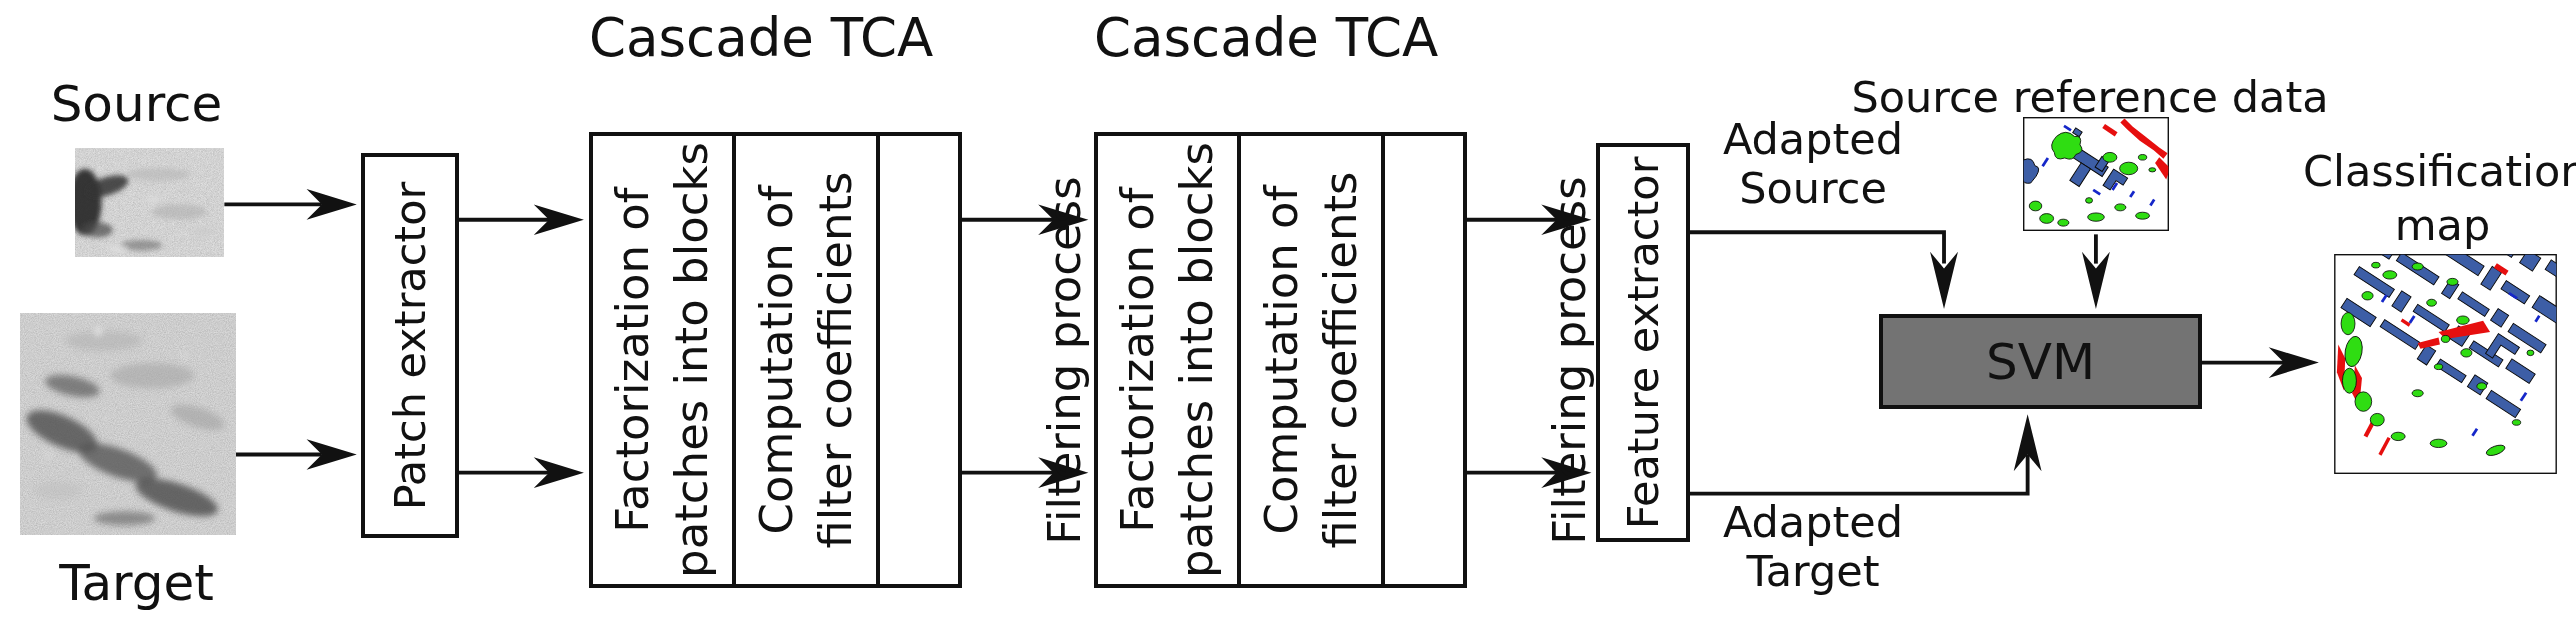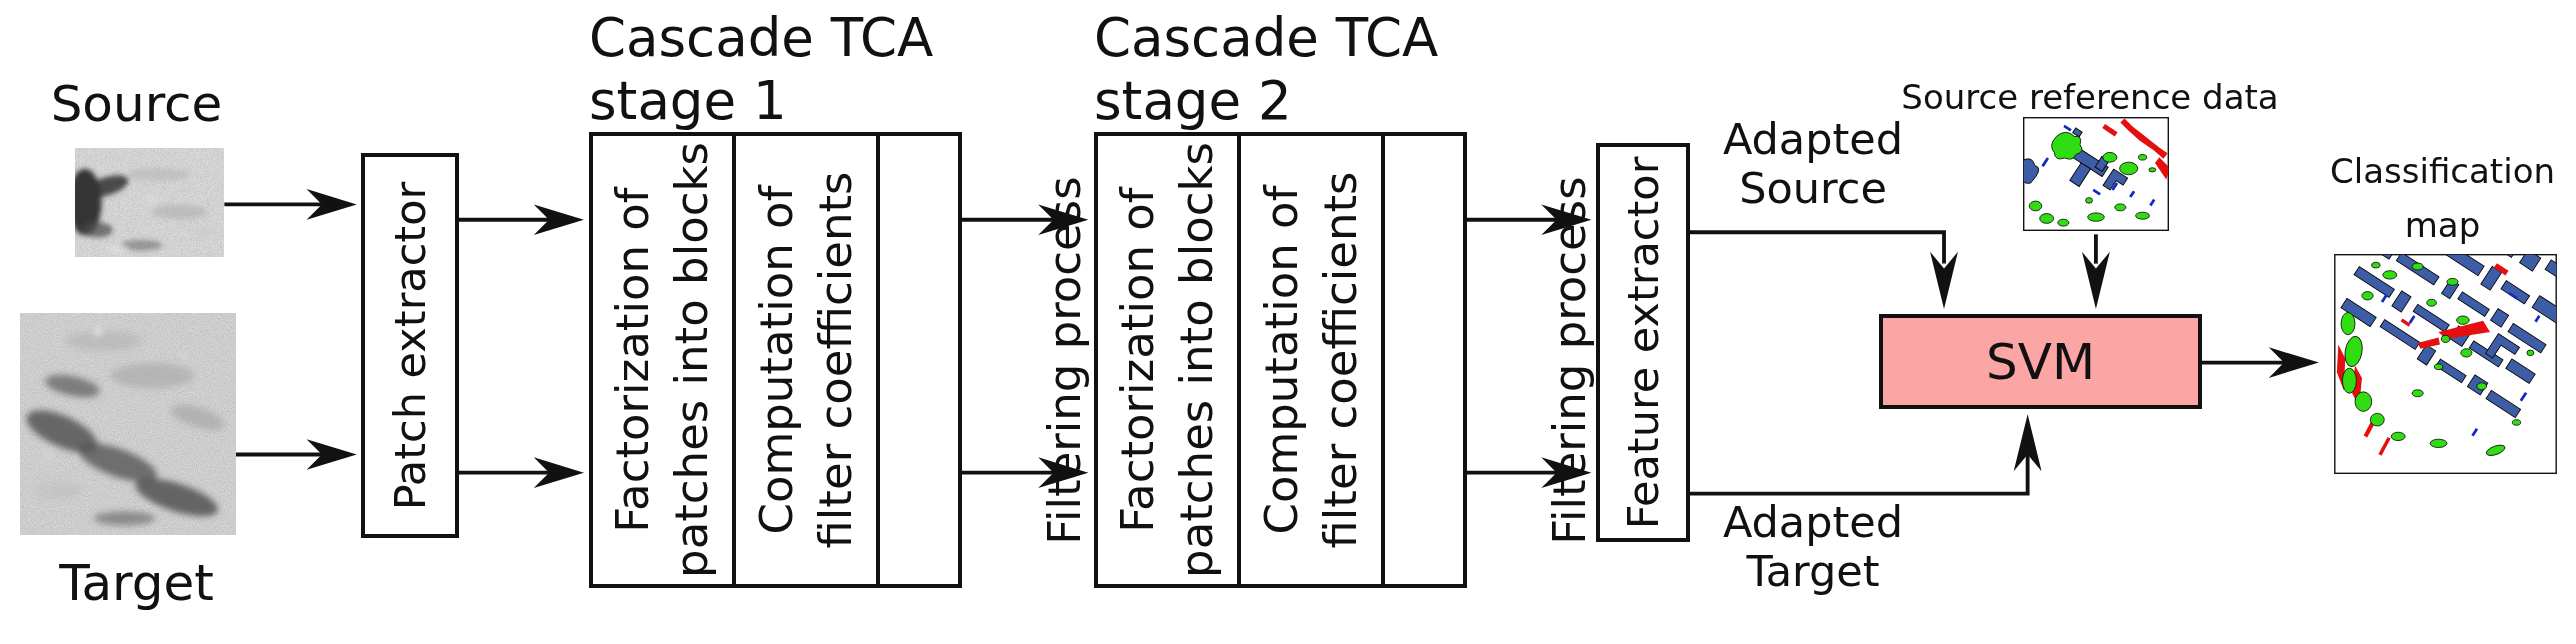--- a/index.html
+++ b/index.html
@@ -6,21 +6,21 @@
   .canvas{
     position:relative;width:2576px;height:645px;background:#ffffff;
     font-family:"DejaVu Sans","Liberation Sans",sans-serif;color:#111;
     overflow:hidden;
   }
   .overlay{position:absolute;left:0;top:0;pointer-events:none;}
   .lbl{position:absolute;text-align:center;}
   .lbl span{display:block;}
   .big{font-size:50px;line-height:63px;}
   .mid{font-size:43px;line-height:49px;}
-  .small{font-size:34px;line-height:54px;}
+  .small{font-size:43px;line-height:54px;}
   .stage-title{position:absolute;font-size:53px;line-height:63px;}
   .stage-title span{display:block;}
   .vbox{
     position:absolute;display:flex;align-items:center;justify-content:center;
     border:4.2px solid #111;background:#fff;box-sizing:border-box;
   }
   .vbox .rot{transform:rotate(-90deg);white-space:nowrap;font-size:43px;}
   .stage{
     position:absolute;display:flex;border:4.9px solid #111;background:#fff;box-sizing:border-box;
   }
@@ -28,21 +28,21 @@
   .cell + .cell{border-left:4.9px solid #111;}
   .c1{width:38%;}
   .c2{width:39.6%;}
   .c3{flex:1;}
   .cell .rot{
     transform:rotate(-90deg);display:flex;flex-direction:column;align-items:center;
     white-space:nowrap;font-size:45px;line-height:59px;
   }
   .svm{
     position:absolute;left:1879px;top:314px;width:323px;height:95px;
-    border:4.9px solid #111;background:#fca5a5;box-sizing:border-box;
+    border:4.9px solid #111;background:#737373;box-sizing:border-box;
     display:flex;align-items:center;justify-content:center;font-size:50px;
   }
   .mapimg{position:absolute;}
 </style>
 </head>
 <body>
 
 <div class="canvas">
 
   <svg class="overlay" width="2576" height="645" viewBox="0 0 3697 925">
@@ -146,21 +146,20 @@
       <circle cx="180" cy="175" r="4" fill="#d5d5d5" opacity="0.8"></circle>
     </g>
   </svg>
 
   <div class="vbox" style="left:361px;top:153px;width:98px;height:385px;">
     <div class="rot">Patch extractor</div>
   </div>
 
   <div class="stage-title" style="left:589px;top:5.6px;width:373px;">
     <span>Cascade TCA</span>
-    <span>stage 1</span>
   </div>
   <div class="stage" style="left:589px;top:132px;width:373px;height:456px;">
     <div class="cell c1">
       <div class="rot">
         <span>Factorization of</span>
         <span>patches into blocks</span>
       </div>
     </div>
     <div class="cell c2">
       <div class="rot">
@@ -171,21 +170,20 @@
     <div class="cell c3">
       <div class="rot">
         <span>Filtering process</span>
         <span></span>
       </div>
     </div>
   </div>
 
   <div class="stage-title" style="left:1094px;top:5.6px;width:373px;">
     <span>Cascade TCA</span>
-    <span>stage 2</span>
   </div>
   <div class="stage" style="left:1094px;top:132px;width:373px;height:456px;">
     <div class="cell c1">
       <div class="rot">
         <span>Factorization of</span>
         <span>patches into blocks</span>
       </div>
     </div>
     <div class="cell c2">
       <div class="rot">

